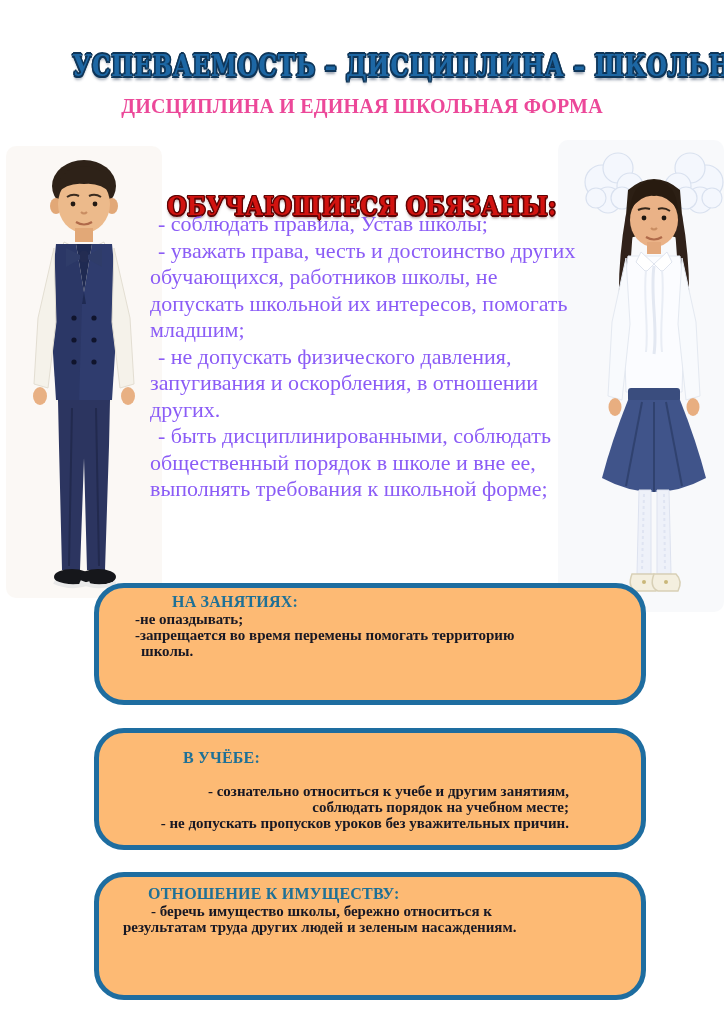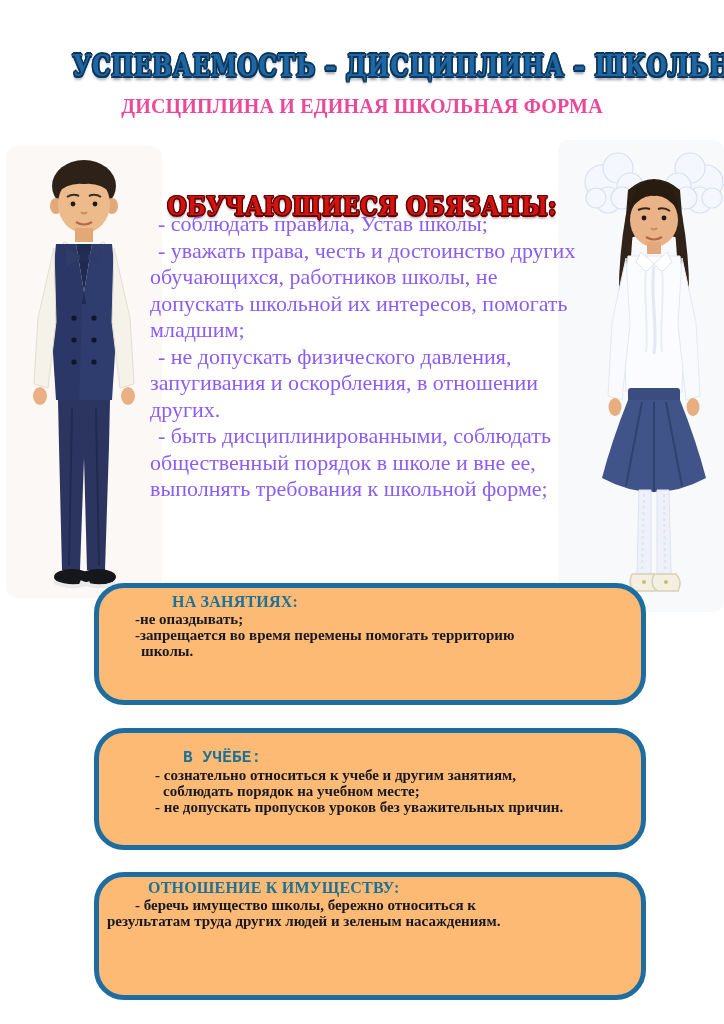--- a/index.html
+++ b/index.html
@@ -52,25 +52,25 @@
   .rule-box h3{
     margin:0;font-size:16px;font-weight:bold;color:#1e7096;letter-spacing:.2px;
   }
   .rule-box p{
     margin:0;font-size:15px;font-weight:bold;color:#181824;line-height:15.8px;
   }
   .box-1{top:583px;height:122px;padding:5px 106px 4px 36px;}
   .box-1 h3{margin-left:37px;margin-bottom:1px;}
   .box-1 p{padding-left:6px;text-indent:-6px;}
   .box-2{top:728px;height:122px;padding:16px 72px 4px 30px;}
-  .box-2 h3{margin-left:54px;margin-bottom:1px;font-family:Liberation Mono, monospace;}
-  .box-2 p{padding-left:34px;text-indent:-8px;}
-  .box-3{top:872px;height:128px;padding:2px 114px 4px 8px;}
+  .box-2 h3{margin-left:54px;margin-bottom:17px;}
+  .box-2 p{padding-left:34px;text-indent:-8px;text-align:right;}
+  .box-3{top:872px;height:128px;padding:8px 114px 4px 8px;}
   .box-3 h3{margin-left:41px;margin-bottom:1px;}
-  .box-3 p{text-indent:28px;}
+  .box-3 p{text-indent:28px;margin-left:16px;}
 </style>
 </head>
 <body>
 
 <div class="page">
 
   <h1 class="title">УСПЕВАЕМОСТЬ – ДИСЦИПЛИНА – ШКОЛЬНАЯ ФОРМА</h1>
 
   <div class="subtitle">
     <div>ДИСЦИПЛИНА И ЕДИНАЯ ШКОЛЬНАЯ ФОРМА</div>

